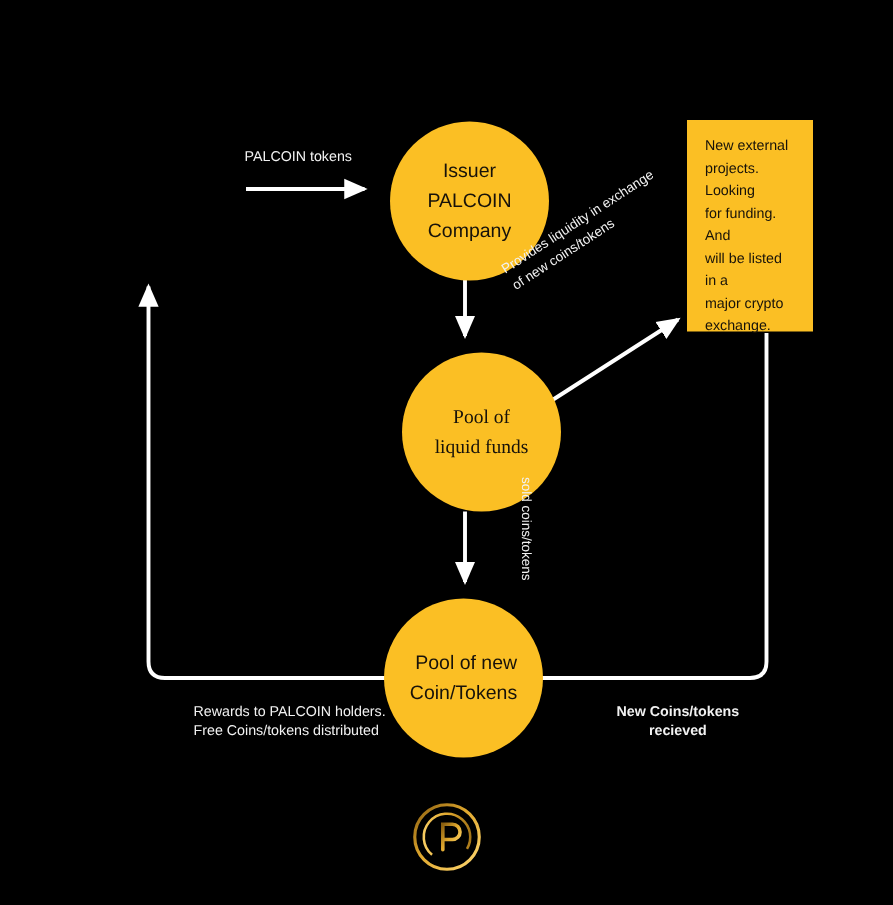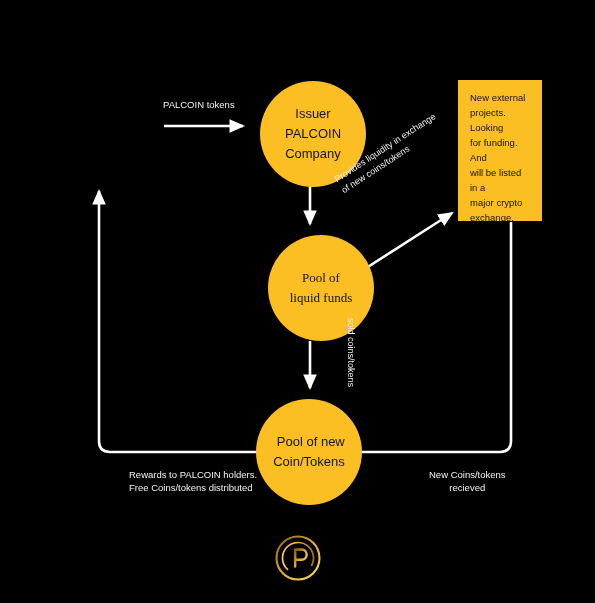--- a/index.html
+++ b/index.html
@@ -70,21 +70,21 @@
   .edge-label {
     position: absolute;
     color: #f2f2f2;
     font-size: 9.5px;
     line-height: 13px;
     font-family: "Liberation Sans", sans-serif;
     white-space: pre-line;
   }
   #label-palcoin-company { left: 163px; top: 98px; }
   #label-rewards  { left: 97px;  top: 468px; margin-left: 32px; }
-  #label-newcoins { left: 429px; top: 468px; text-align: center; }
+  #label-newcoins { left: 411px; top: 468px; text-align: center; font-weight: bold; }
   #label-liquidity {
     left: 332px; top: 175px;
     width: 130px;
     transform: rotate(-33deg);
     transform-origin: 0 0;
     font-size: 9px;
     line-height: 13px;
   }
   #label-sold {
     left: 357px; top: 318px;

